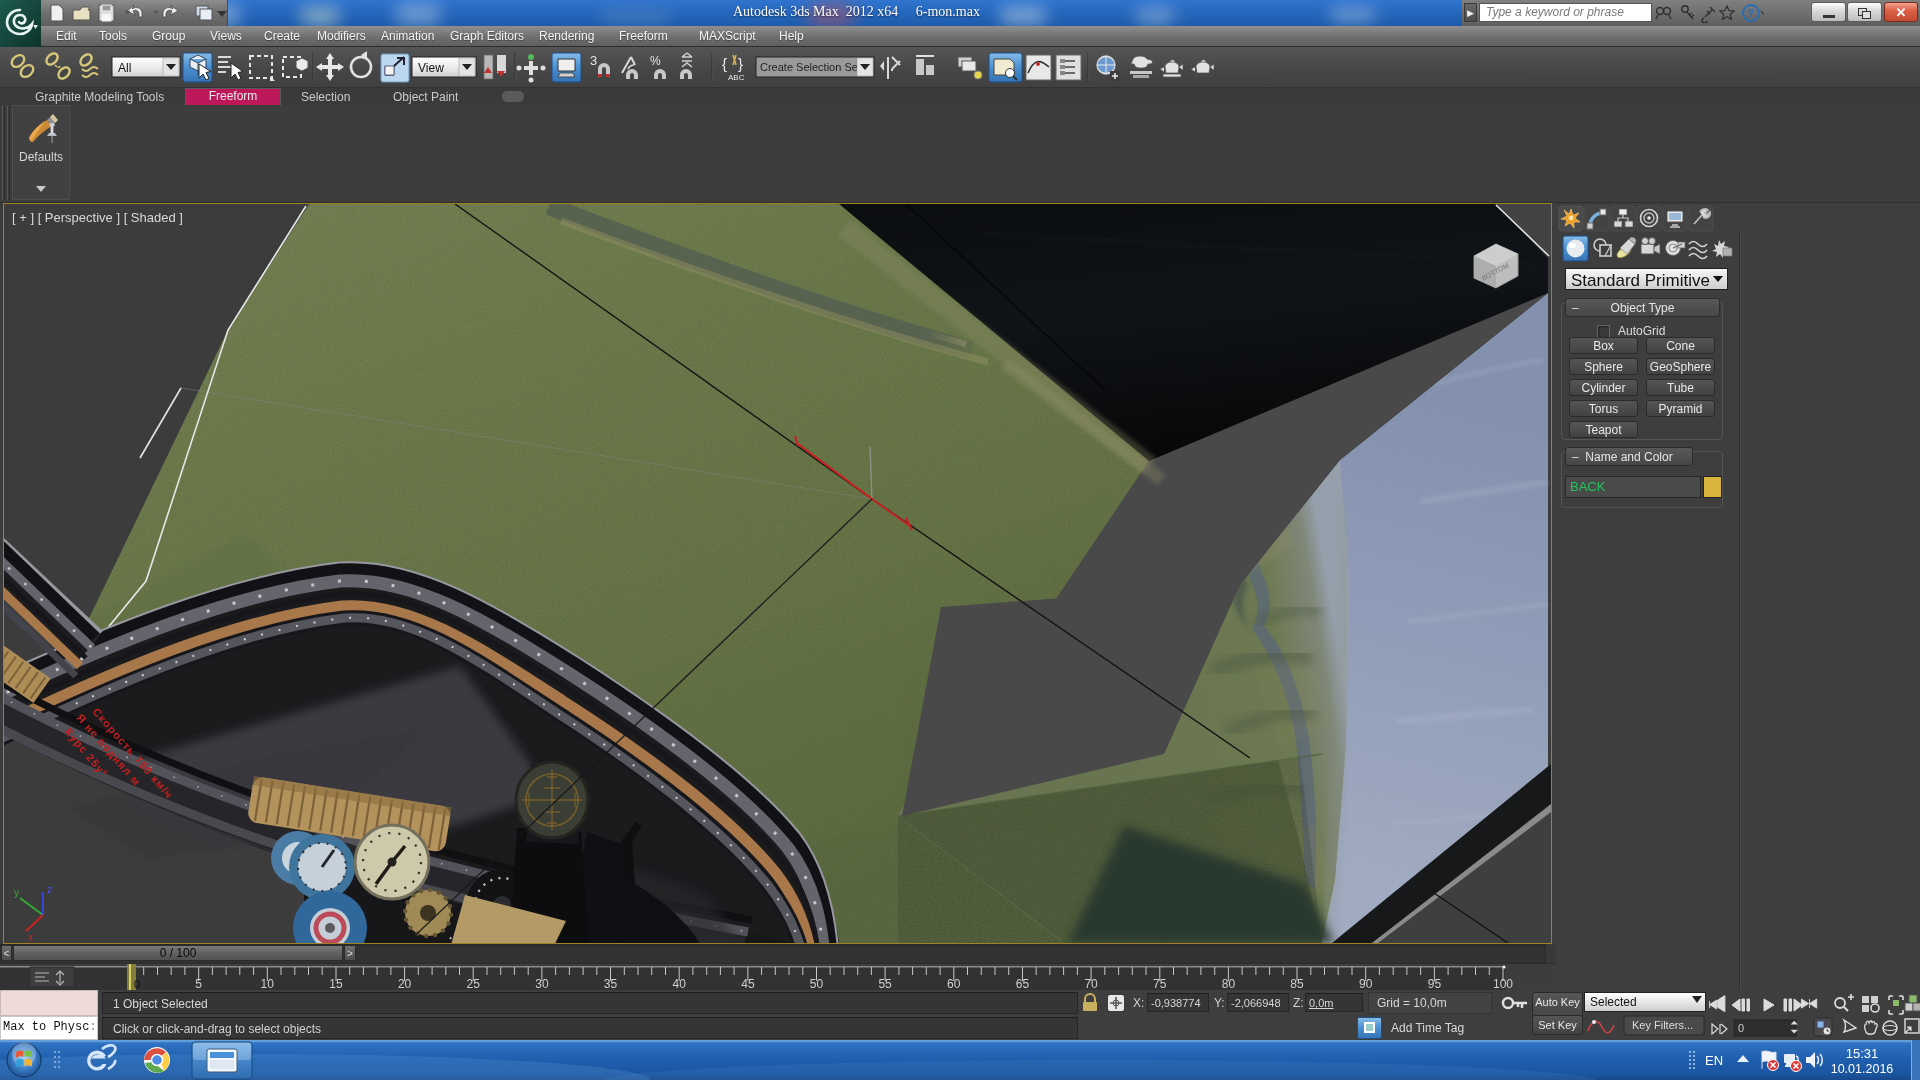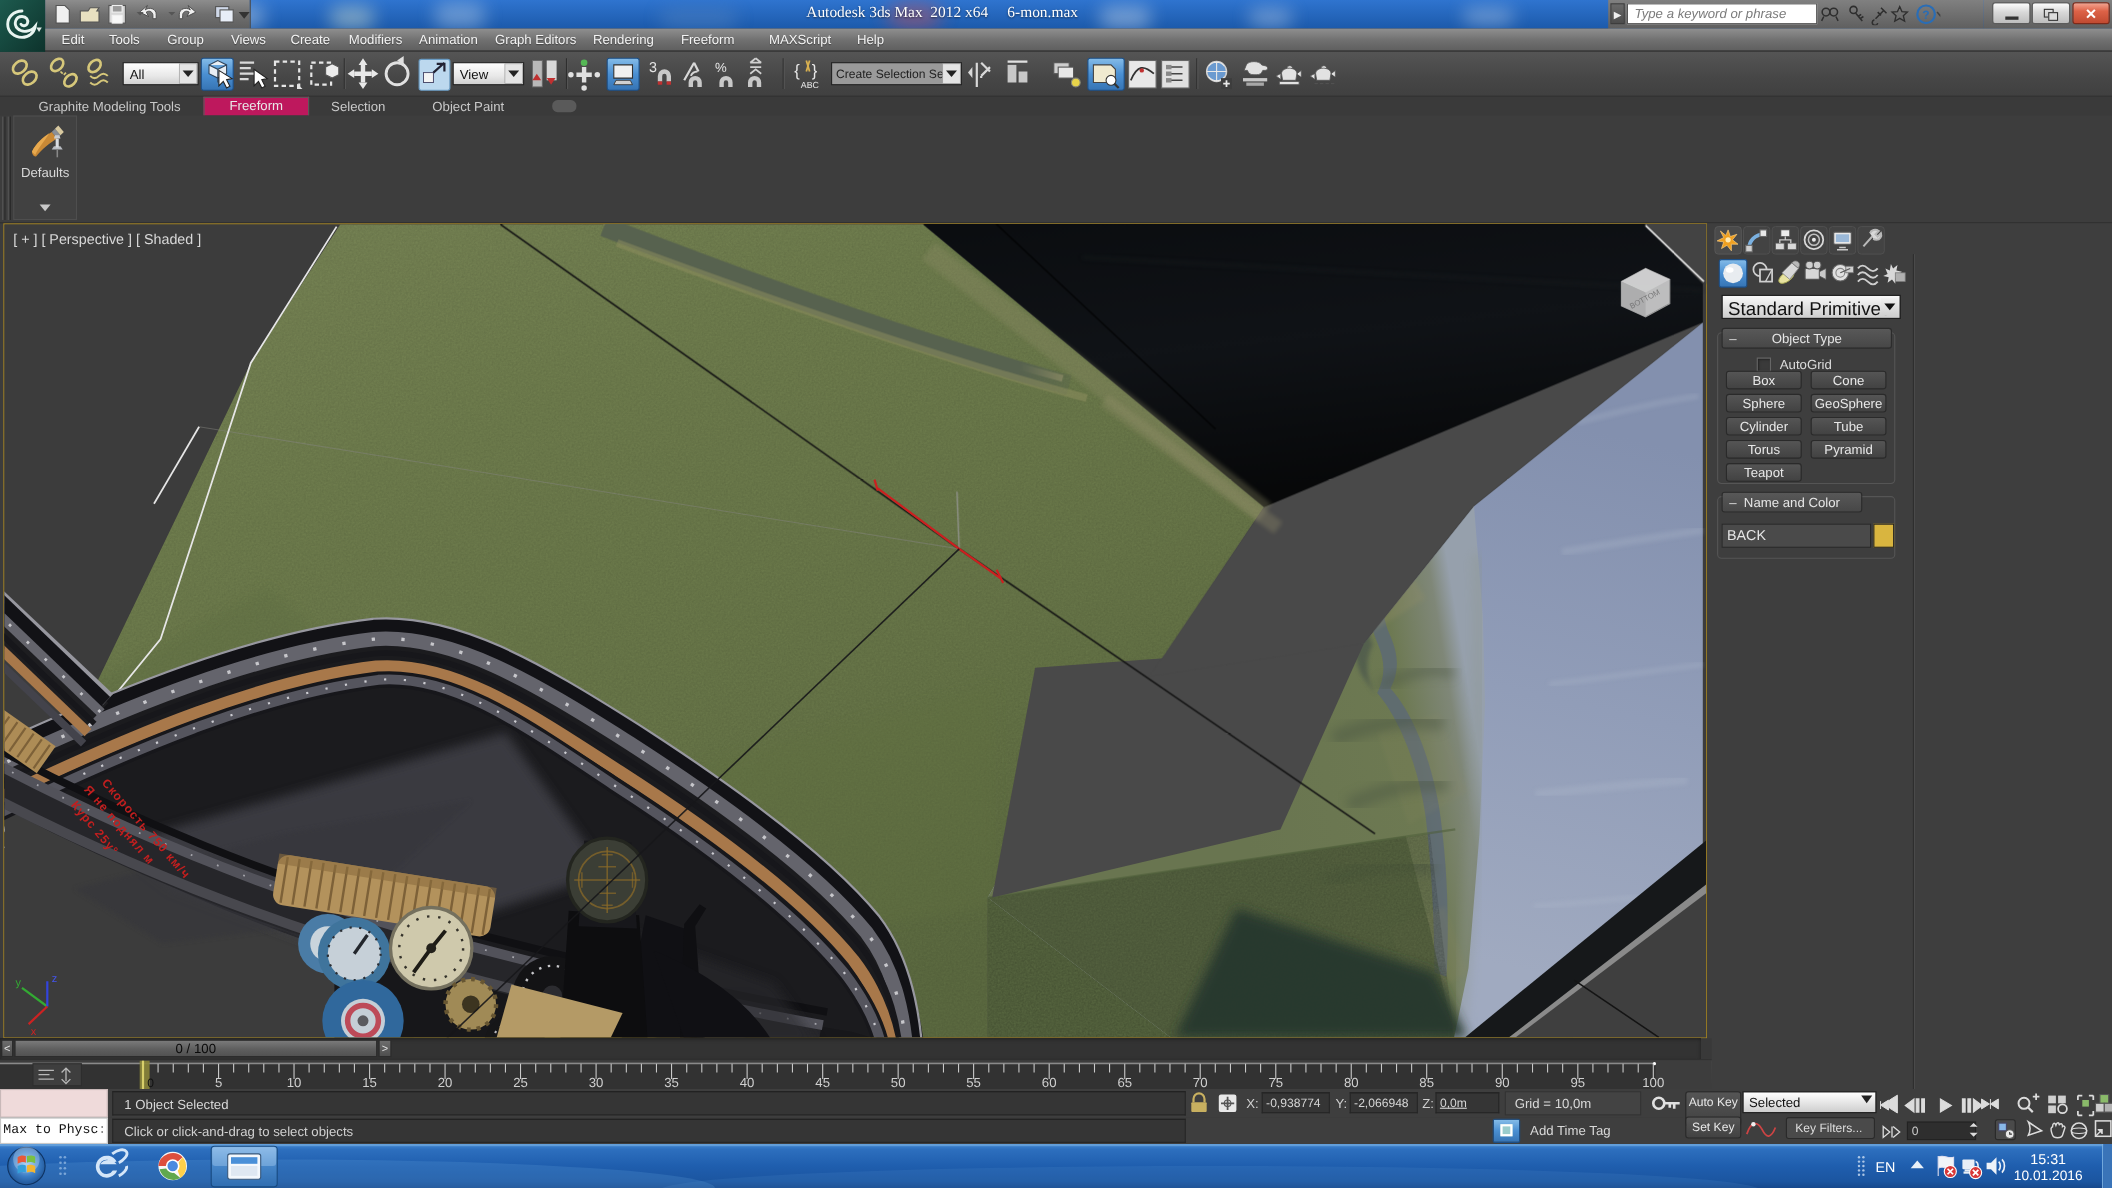--- a/index.html
+++ b/index.html
@@ -645,21 +645,21 @@
 <div class="abs mxbtn" style="left:17px;top:176px;width:69px;height:17px;line-height:16px;">Cylinder</div>
 <div class="abs mxbtn" style="left:94px;top:176px;width:69px;height:17px;line-height:16px;">Tube</div>
 <div class="abs mxbtn" style="left:17px;top:197px;width:69px;height:17px;line-height:16px;">Torus</div>
 <div class="abs mxbtn" style="left:94px;top:197px;width:69px;height:17px;line-height:16px;">Pyramid</div>
 <div class="abs mxbtn" style="left:17px;top:218px;width:69px;height:17px;line-height:16px;">Teapot</div>
 <div class="abs mxbtn" style="left:94px;top:218px;width:69px;height:17px;line-height:16px;margin-top:36px;">Plane</div>
 
 <div class="abs" style="left:9px;top:248px;width:162px;height:57px;border:1px solid #555;border-radius:4px;background:#3e3e3e;"></div>
 <div class="abs rollhead" style="left:13px;top:244px;width:128px;line-height:18px;">Name and Color</div>
 <div class="abs" style="left:20px;top:247px;width:10px;height:12px;color:#ddd;font-size:12px;">–</div>
-<div class="abs" style="left:13px;top:273px;width:136px;height:22px;background:#4a4a4a;border:1px solid #282828;color:#e5e5e5;font-size:13px;padding:2px 0 0 4px;">BACK</div>
+<div class="abs" style="left:13px;top:273px;width:136px;height:22px;background:#4a4a4a;border:1px solid #282828;color:#22c55e;font-size:13px;padding:2px 0 0 4px;">BACK</div>
 <div class="abs" style="left:151px;top:273px;width:19px;height:22px;background:#d9b53f;border:1px solid #222;"></div>
 </div>
 <div class="abs" id="timeslider">
 <div class="abs" style="left:0;top:0;width:1546px;height:19px;background:#333;box-shadow:inset 0 1px 3px #222;"></div>
 <div class="abs" style="left:1px;top:1px;width:11px;height:16px;background:linear-gradient(#6e6e6e,#4e4e4e);border:1px solid #2c2c2c;color:#ddd;font-size:10px;text-align:center;line-height:15px;">&lt;</div>
 <div class="abs" style="left:13px;top:1px;width:330px;height:16px;background:linear-gradient(#7b7b7b,#5f5f5f 55%,#525252);border:1px solid #2c2c2c;color:#0a0a0a;font-size:12px;text-align:center;line-height:15px;">0 / 100</div>
 <div class="abs" style="left:344px;top:1px;width:12px;height:16px;background:linear-gradient(#6e6e6e,#4e4e4e);border:1px solid #2c2c2c;color:#ddd;font-size:10px;text-align:center;line-height:15px;">&gt;</div>
 </div>
 <div class="abs" id="ruler">
 <svg width="1556" height="27" viewBox="0 0 1556 27">

